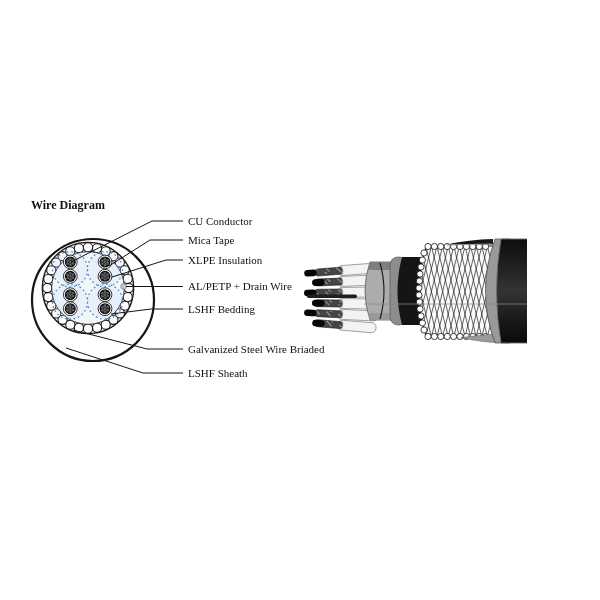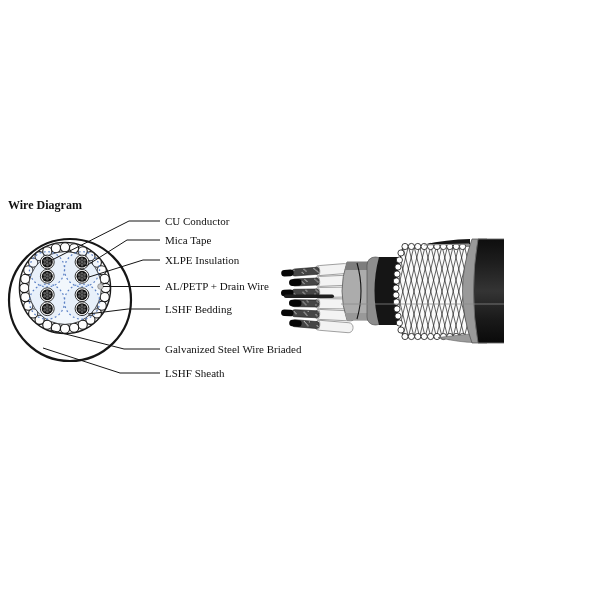--- a/index.html
+++ b/index.html
@@ -1,17 +1,17 @@
 <!DOCTYPE html>
 <html><head>
 <meta charset="utf-8">
 <style>
   html,body{margin:0;padding:0;background:#fff;}
   .stage{position:relative;width:504px;height:600px;background:#ffffff;overflow:hidden;
-         font-family:"Liberation Serif",serif;}
+         font-family:"Liberation Serif",serif;margin-left:23px;}
   svg{display:block;}
   .ttl{font:bold 12px "Liberation Serif",serif;fill:#111;}
   .lbl{font:11px "Liberation Serif",serif;fill:#111;}
   .leader{fill:none;stroke:#141414;stroke-width:1;}
   .bead{fill:#fdfdfd;stroke:#161616;stroke-width:1.1;}
   .pair{fill:rgba(190,212,242,.18);stroke:#5b80c4;stroke-width:1.2;stroke-dasharray:1.8 2.6;}
   .cring{fill:#fff;stroke:#1c1c1c;stroke-width:.9;}
   .ccore{fill:#101010;}
   .strand{fill:#5d5d5d;}
   .hatch{stroke:#1f1f1f;stroke-width:.7;}

